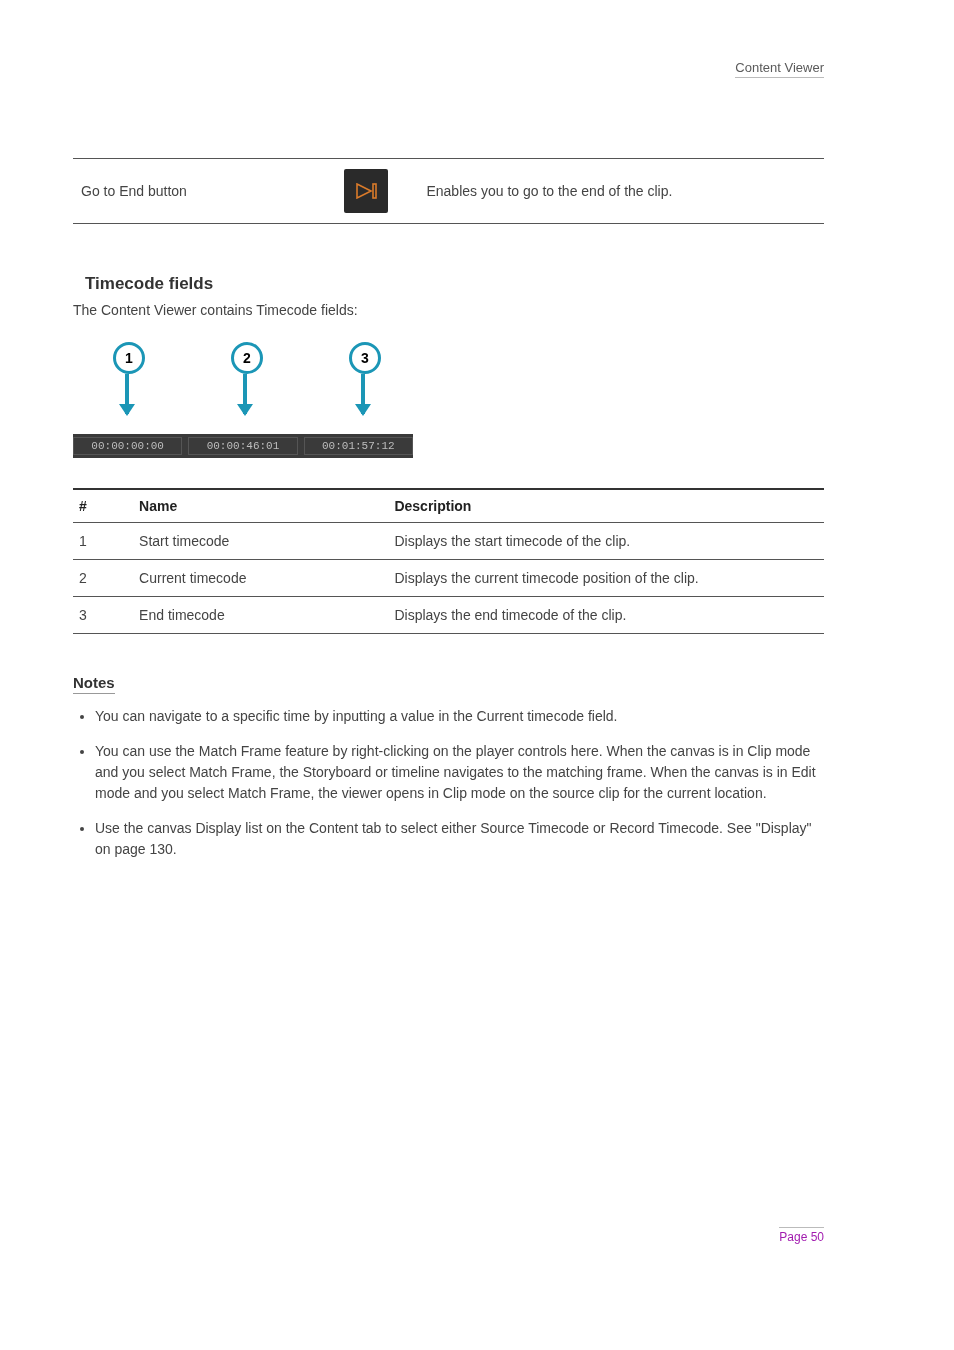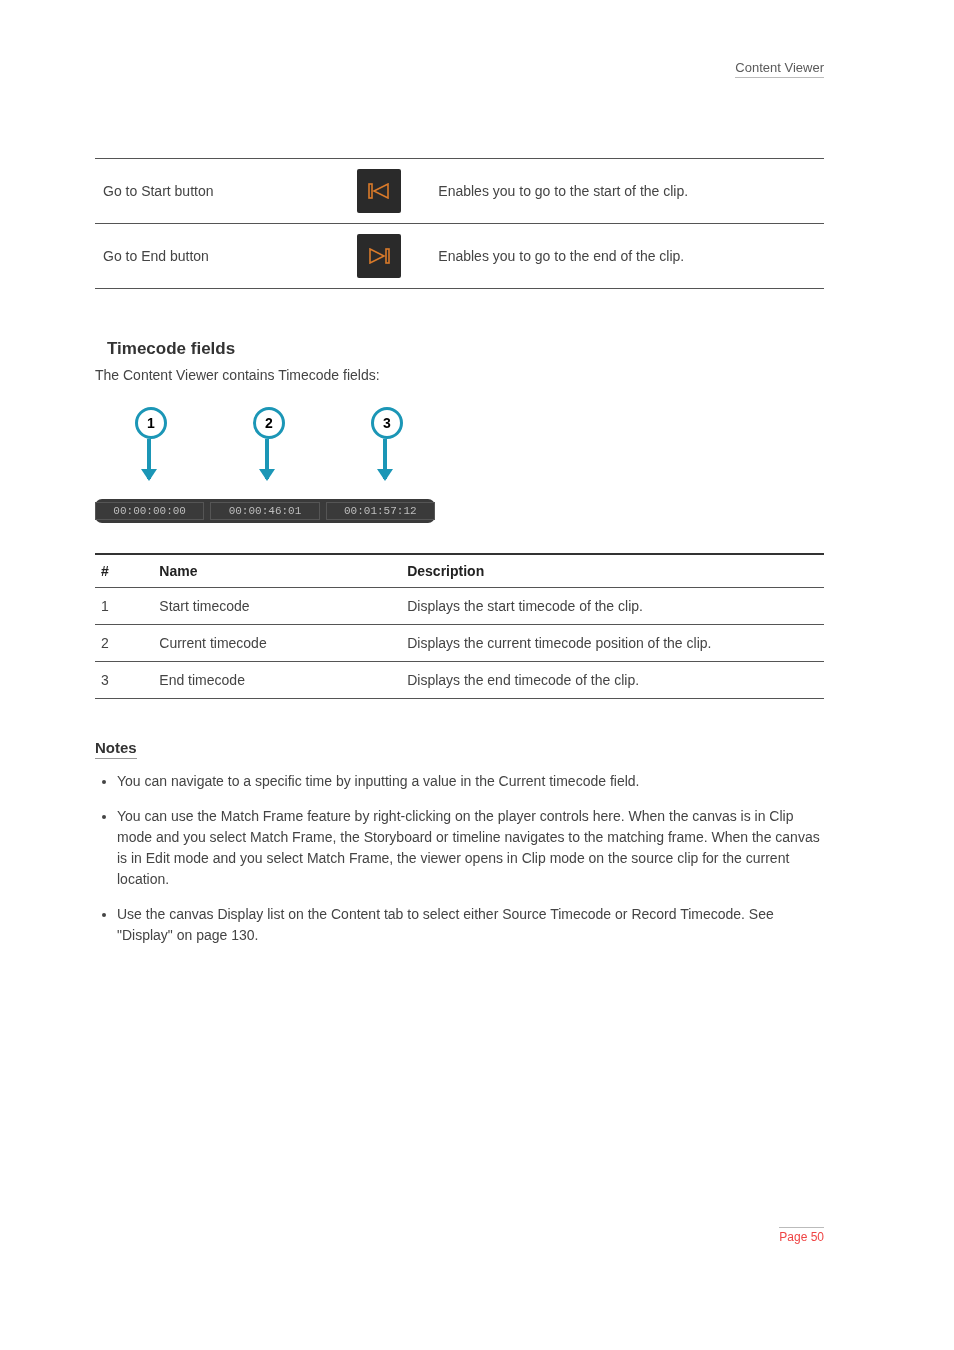--- a/index.html
+++ b/index.html
@@ -8,21 +8,21 @@
     background: #ffffff;
     font-family: Arial, Helvetica, sans-serif;
     color: #333333;
     width: 954px;
   }
   .page {
     width: 954px;
     height: 1294px;
     position: relative;
     box-sizing: border-box;
-    padding: 60px 130px 50px 95px;
+    padding: 60px 130px 50px 73px;
   }
   .header {
     text-align: right;
     font-size: 13px;
     color: #5a5a5a;
     border-bottom: 1px solid #bbb;
     display: inline-block;
     float: right;
     padding-bottom: 2px;
     margin-bottom: 40px;
@@ -122,21 +122,20 @@
     height: 0;
     border-left: 8px solid transparent;
     border-right: 8px solid transparent;
     border-top: 12px solid #1b96b6;
   }
   .timecode-bar {
     display: flex;
     height: 24px;
     background: #3a3a3a;
     align-items: center;
-    border-radius: 7px;
   }
   .tc-cell {
     flex: 1;
     text-align: center;
     color: #bdbdbd;
     font-size: 11px;
     font-family: "Courier New", monospace;
     border: 1px solid #555;
     padding: 2px 0;
     background: #3a3a3a;
@@ -186,52 +185,40 @@
   }
   ul.notes li {
     margin-bottom: 14px;
     line-height: 1.5;
   }
   .footer {
     position: absolute;
     bottom: 50px;
     right: 130px;
     font-size: 12px;
-    color: #ef4444;
+    color: #a21caf;
     border-top: 1px solid #bbb;
     padding-top: 2px;
   }
 </style>
 </head>
 <body>
 
 <div class="page">
 
   <div class="header">Content Viewer</div>
 
   <div class="content">
 
     
     <table class="icon-table">
 
       <tbody>
 
 
-      <tr>
-        <td class="left">Go to Start button</td>
-        <td class="mid">
-          <span class="icon-btn">
-            <svg width="22" height="16" viewBox="0 0 22 16">
-              <rect x="1" y="1" width="3" height="14" fill="none" stroke="#d97a2a" stroke-width="1.6"></rect>
-              <polygon points="6,8 20,1 20,15" fill="none" stroke="#d97a2a" stroke-width="1.6"></polygon>
-            </svg>
-          </span>
-        </td>
-        <td class="right">Enables you to go to the start of the clip.</td>
-      </tr>
 
       <tr>
         <td class="left">Go to End button</td>
         <td class="mid">
           <span class="icon-btn">
             <svg width="22" height="16" viewBox="0 0 22 16">
               <polygon points="2,1 16,8 2,15" fill="none" stroke="#d97a2a" stroke-width="1.6"></polygon>
               <rect x="18" y="1" width="3" height="14" fill="none" stroke="#d97a2a" stroke-width="1.6"></rect>
             </svg>
           </span>

